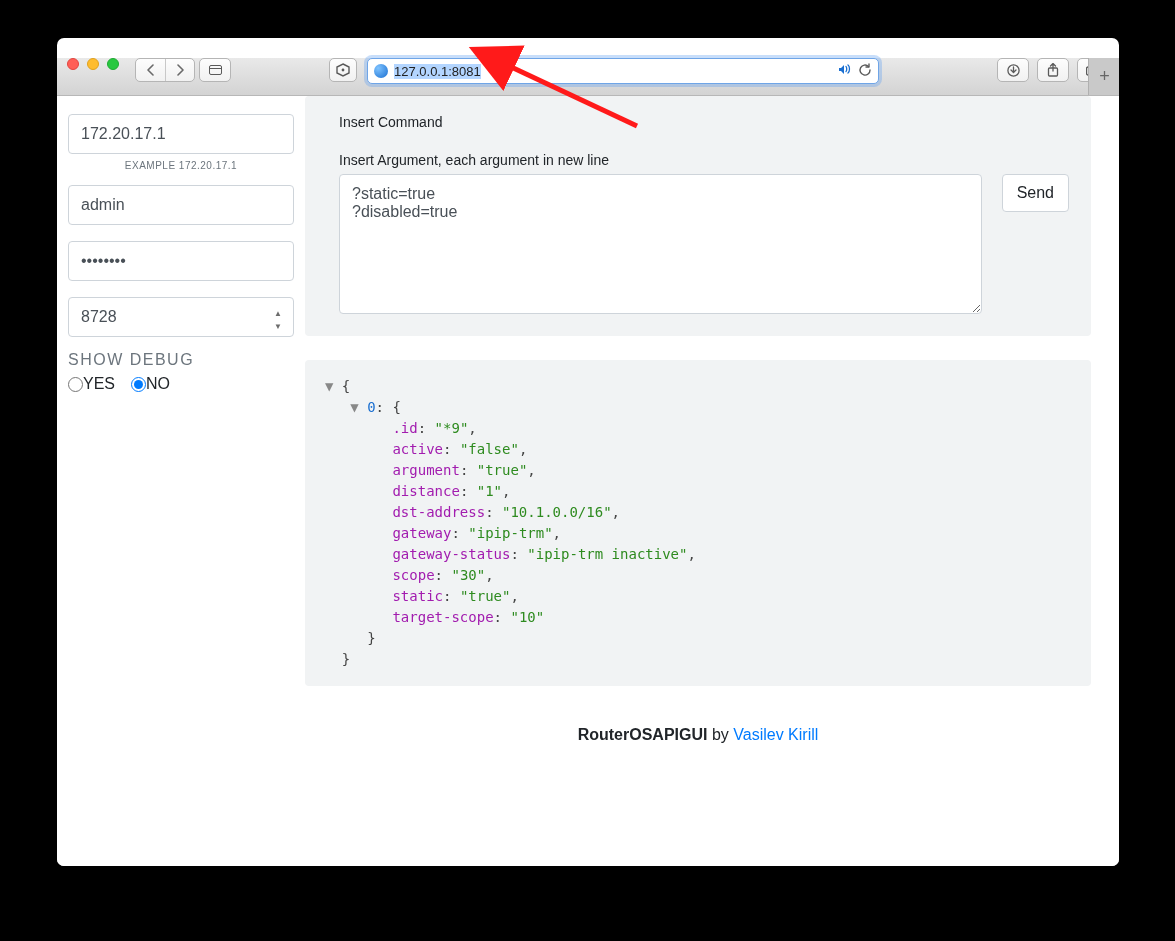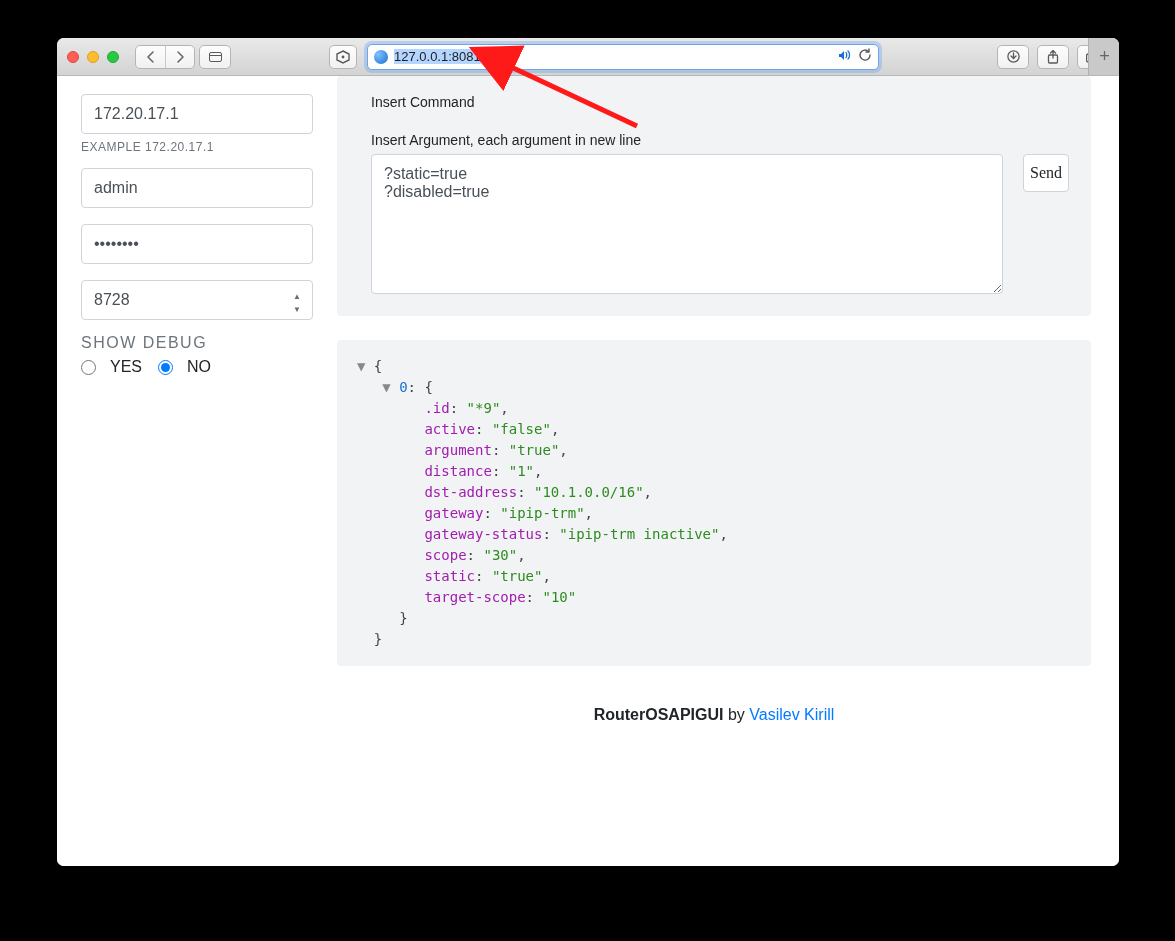--- a/index.html
+++ b/index.html
@@ -24,24 +24,25 @@
     overflow: hidden;
     display: flex;
     flex-direction: column;
   }
   
   .titlebar {
     height: 38px;
     background: linear-gradient(#e9e9e9, #d3d3d3);
     border-bottom: 1px solid #b7b7b7;
     display: flex;
-    align-items: center;
+    align-items: flex-start;
     padding: 0 10px;
     gap: 4px;
     position: relative;
+    margin-top: 20px;
   }
   .traffic { display:flex; gap:8px; padding-right:12px;}
   .tl { width:12px; height:12px; border-radius:50%; }
   .tl.red { background:#ff5f57; border:0.5px solid #e24640;}
   .tl.yel { background:#febc2e; border:0.5px solid #e1a11e;}
   .tl.grn { background:#28c840; border:0.5px solid #1fab33;}
   .seg {
     display:flex; border:1px solid #b5b5b5; border-radius:5px; overflow:hidden;
     background: linear-gradient(#fdfdfd,#f1f1f1);
     height:24px;
@@ -98,52 +99,53 @@
   .arrow svg { overflow:visible; }
 
   
   .app {
     flex:1;
     display:flex;
     background:#fff;
     overflow:hidden;
   }
   .sidebar {
-    width: 280px;
-    padding: 18px 24px;
+    width: 248px;
+    padding: 18px 11px;
   }
   .fld {
     width:100%;
     height:40px;
     border:1px solid #ced4da;
     border-radius:4px;
     padding:0 12px;
     font-size:16px;
     color:#495057;
     background:#fff;
     margin-bottom: 6px;
   }
   .fld::placeholder{color:#6c757d;}
   .hint {
-    font-size:12px;
+    font-size:10px;
     letter-spacing:0.5px;
     color:#6c757d;
     margin-bottom:14px;
+    text-align:center;
   }
   .stepper{position:relative;}
   .stepper .spin{
     position:absolute; right:6px; top:50%; transform:translateY(-50%);
     width:14px;height:22px;display:flex;flex-direction:column;justify-content:space-between;
     font-size:8px;color:#6c6c6c;
   }
   .debug-label{
     font-size:16px;letter-spacing:1.5px;color:#6c757d;margin:8px 0 6px;
   }
   .radios{display:flex;gap:16px;align-items:center;font-size:16px;color:#212529;}
-  .radios label{display:flex;align-items:center;gap:14px;}
+  .radios label{display:flex;align-items:center;gap:0;}
   .radios input{width:15px;height:15px;accent-color:#007bff;}
 
   .main {
     flex:1;
     padding: 0 28px 28px 0;
     overflow:auto;
   }
   .card {
     background:#f1f3f4;
     border-radius:4px;
@@ -155,22 +157,22 @@
     width:100%;height:40px;border:1px solid #ced4da;border-radius:4px;
     padding:0 12px;font-size:16px;color:#495057;background:#fff;
   }
   .row{display:flex;gap:20px;align-items:flex-start;}
   .ta{
     flex:1;height:140px;border:1px solid #ced4da;border-radius:4px;
     padding:10px 12px;font-size:16px;color:#495057;background:#fff;
     resize:both;font-family:inherit;
   }
   .sendbtn{
-    height:38px;padding:0 6px;border:1px solid #ced4da;border-radius:4px;
-    background:#fff;font-size:16px;color:#212529;cursor:pointer;font-family:Liberation Serif, serif;
+    height:38px;padding:0 14px;border:1px solid #ced4da;border-radius:4px;
+    background:#fff;font-size:16px;color:#212529;cursor:pointer;
   }
 
   .json-card{
     background:#f1f3f4;border-radius:4px;padding:16px 20px;
     font-family: ui-monospace, SFMono-Regular, Menlo, monospace;
     font-size:14px;line-height:1.5;color:#212529;
     white-space:pre;
   }
   .jtoggle{color:#888;cursor:pointer;user-select:none;}
   .jkey{color:#a21caf;}

